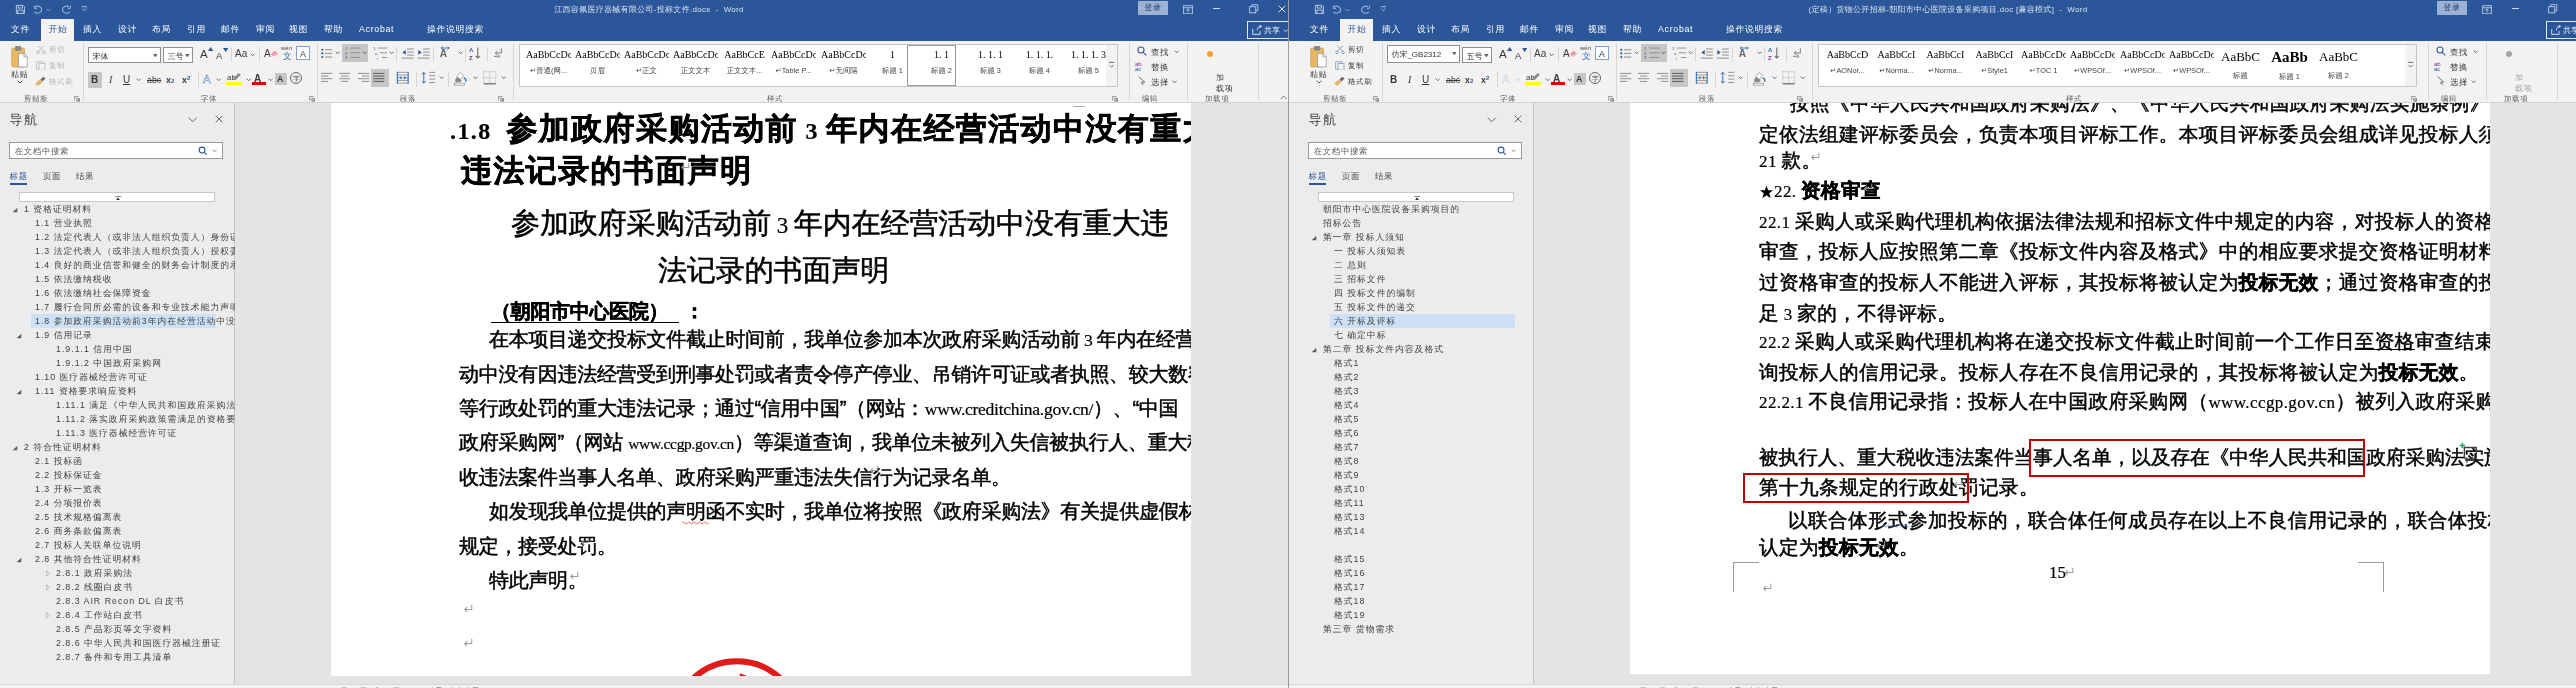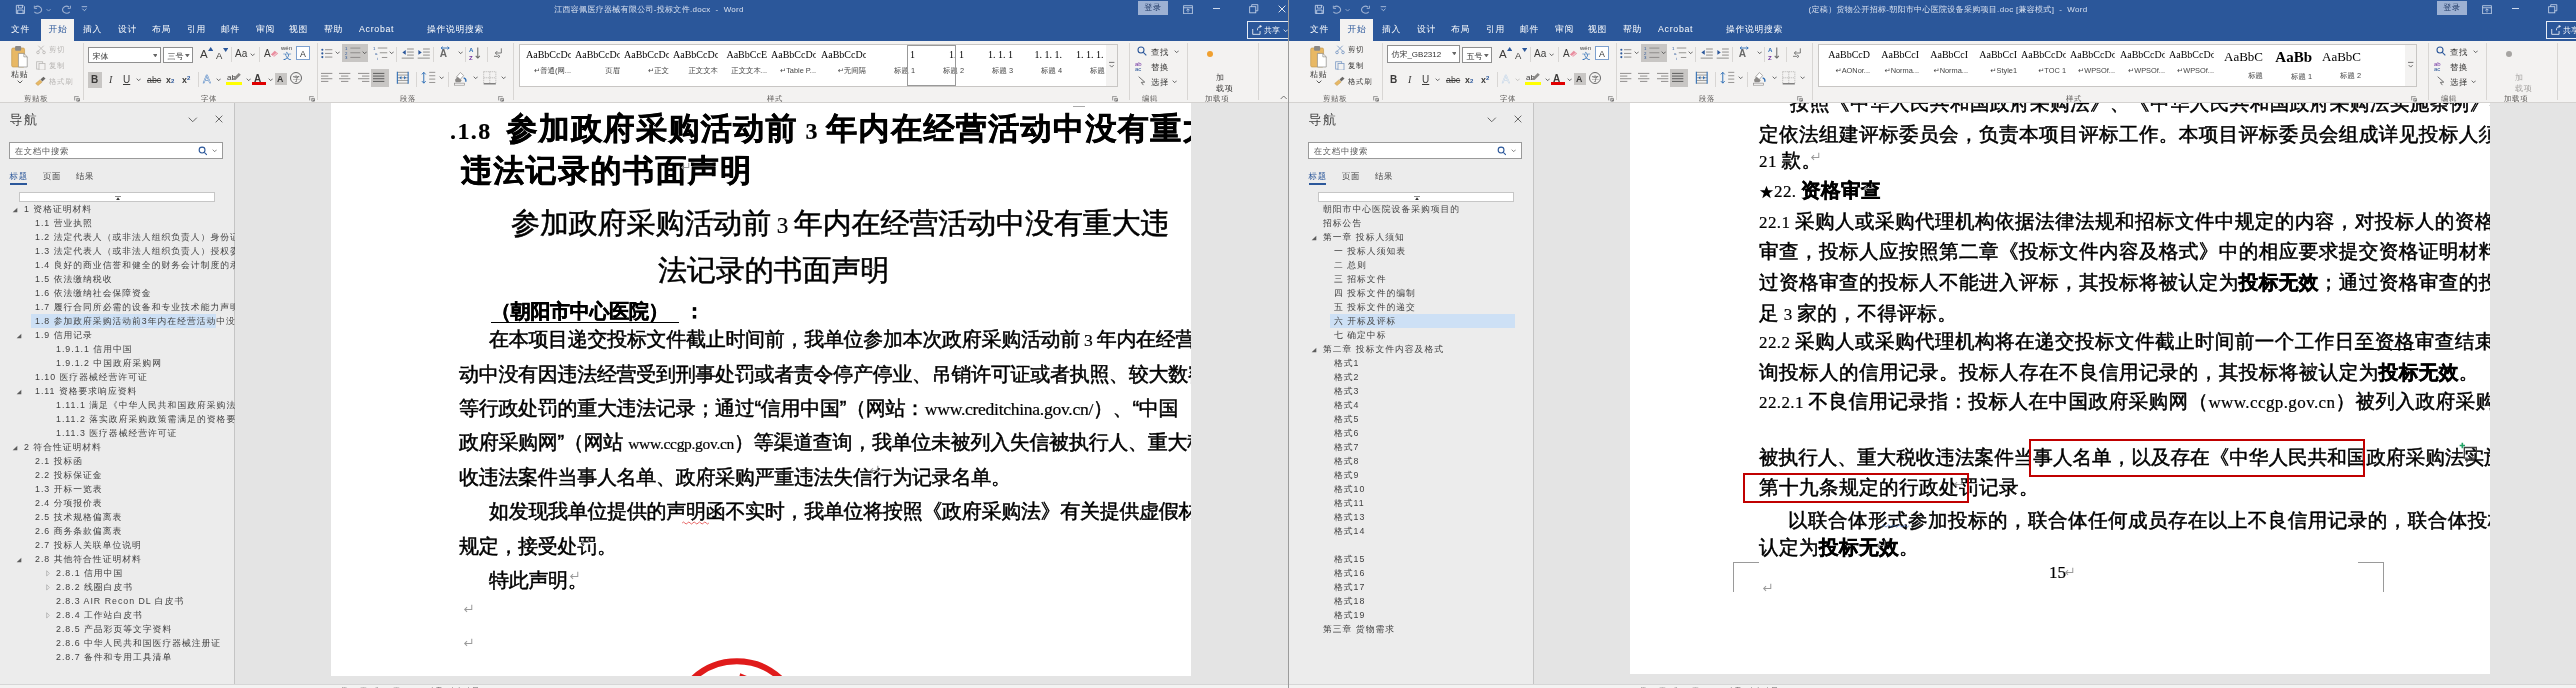--- a/index.html
+++ b/index.html
@@ -15,21 +15,21 @@
 .tab{position:absolute;top:5.4px;font-size:8.8px;color:#fff;letter-spacing:0.7px}
 .seltab{position:absolute;left:51px;top:0;width:33px;height:21.6px;background:#f3f2f1}
 .seltab span{position:absolute;left:7.4px;top:5.4px;font-size:8.8px;color:#2b579a;letter-spacing:0.7px}
 .share{position:absolute;left:1257px;top:2px;width:42px;height:17.6px;border:0.7px solid #e8edf5;color:#fff;font-size:8px}
 .gdiv{position:absolute;top:2px;height:57px;width:0.7px;background:#d8d6d4}
 .glabel{position:absolute;top:53px;font-size:7.4px;color:#605e5c;letter-spacing:0.7px}
 .combo{position:absolute;background:#fff;border:0.7px solid #8f8f8f;font-size:8px;color:#333}
 .btxt{position:absolute;font-size:10px;color:#3b3a39}
 .small{font-size:7.4px;color:#3b3a39}
 .gallery{position:absolute;left:529px;top:2.7px;width:599px;height:43px;background:#fff;border:0.7px solid #c8c6c4}
-.chip{position:absolute;top:0;width:45px;height:43px;font-size:10px;color:#000;text-align:right}
+.chip{position:absolute;top:0;width:45px;height:43px;font-size:10px;color:#000;text-align:center}
 .chip .l2{display:block;font-size:7.4px;color:#444;margin-top:6px}
 .chip .l1{display:block;margin-top:4.7px;font-family:"Liberation Serif",serif;white-space:nowrap;overflow:hidden}
 .navpane{position:absolute;left:0;top:103px;width:245px;height:581px;background:#ececec;border-right:0.7px solid #c4c4c4}
 .searchbox{position:absolute;left:19px;top:39px;width:214px;height:17px;background:#fff;border:0.7px solid #9a9a9a}
 .navtab{position:absolute;top:68px;font-size:8.4px;color:#444;letter-spacing:0.7px}
 .minibox{position:absolute;left:29px;top:89px;width:196px;height:10px;background:#fff;border:0.7px solid #c6c6c6}
 .tree{position:absolute;left:0;top:99px;width:245px}
 .trow{position:relative;height:14px;font-size:8.8px;color:#3f3f3f;letter-spacing:1px;white-space:nowrap;overflow:hidden}
 .trow span{position:absolute;top:2px}
 .hl{position:absolute;left:41px;top:0;width:185px;height:14px;background:#cde0f5}
@@ -531,21 +531,21 @@
 <div class="trow">
           <svg class="abs" style="left:26px;top:4.7px" width="6" height="6" viewBox="0 0 9 9">
             <path d="M8 1 V8 H1 z" fill="#5c5c5c"></path>
           </svg>
           <span style="left:45px">2.8 其他符合性证明材料</span>
         </div>
 <div class="trow">
           <svg class="abs" style="left:56px;top:4px" width="4" height="6.8" viewBox="0 0 6 10" fill="none" stroke="#a9a9a9" stroke-width="1.1">
             <path d="M1 1 L5 5 L1 9 z"></path>
           </svg>
-          <span style="left:66px">2.8.1 信用中国</span>
+          <span style="left:66px">2.8.1 政府采购法</span>
         </div>
 <div class="trow">
           <svg class="abs" style="left:56px;top:4px" width="4" height="6.8" viewBox="0 0 6 10" fill="none" stroke="#a9a9a9" stroke-width="1.1">
             <path d="M1 1 L5 5 L1 9 z"></path>
           </svg>
           <span style="left:66px">2.8.2 线圈白皮书</span>
         </div>
 <div class="trow">
           <span style="left:66px">2.8.3 AIR Recon DL 白皮书</span>
         </div>

